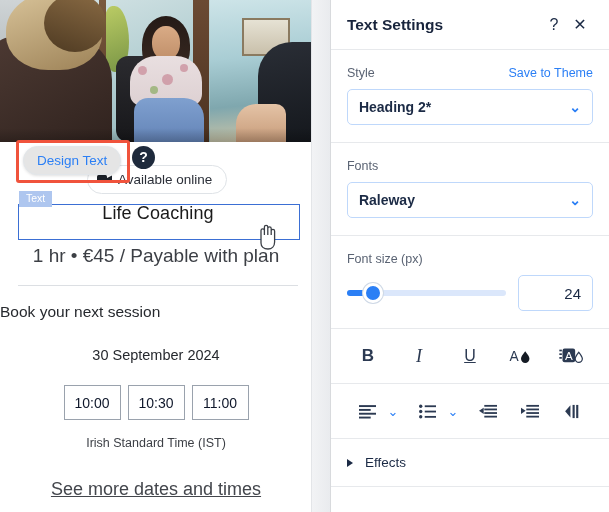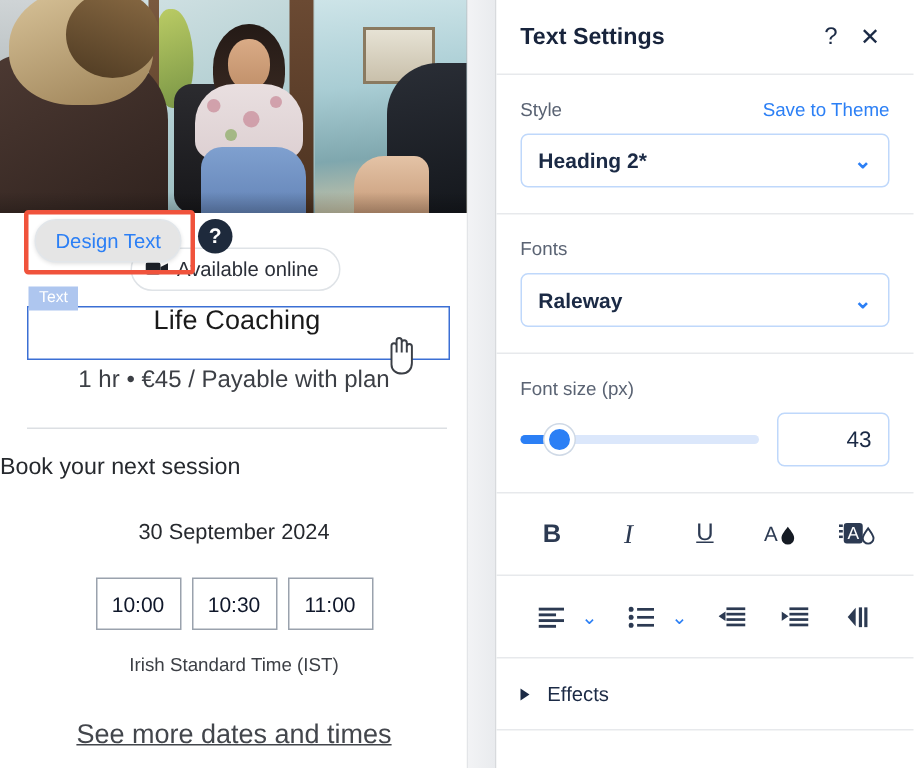--- a/index.html
+++ b/index.html
@@ -73,21 +73,21 @@
   .text-tag{position:absolute;left:19px;top:191px;background:#aec6ef;color:#fff;
     font-size:10.5px;padding:2px 7px 3px;line-height:1;z-index:6;}
   .sel-box{position:absolute;left:18px;top:204px;width:280px;height:34px;
     border:1.6px solid #3b6fd4;background:transparent;z-index:3;}
   .title-txt{position:absolute;left:18px;top:204px;width:280px;height:18px;
     display:flex;align-items:center;justify-content:center;
     font-size:18px;color:#1a1a1a;letter-spacing:.1px;z-index:4;}
   .cursor-hand{position:absolute;left:253px;top:222px;width:24px;height:28px;z-index:9;}
 
   .meta{position:absolute;left:0;top:245px;width:312px;text-align:center;
-    font-size:16px;color:#3c3f45;}
+    font-size:19px;color:#3c3f45;}
   .hr1{position:absolute;left:18px;top:285px;width:280px;height:1px;background:#dcdfe3;}
   .book{position:absolute;left:0;top:303px;width:312px;font-size:15.5px;color:#26292e;}
   .date{position:absolute;left:0;top:347px;width:312px;text-align:center;font-size:14.5px;color:#26292e;}
   .slots{position:absolute;left:0;top:385px;width:312px;display:flex;justify-content:center;gap:7px;}
   .slot{width:55px;height:33px;border:1px solid #9aa2ad;display:flex;align-items:center;
     justify-content:center;font-size:14px;color:#0f172a;}
   .tz{position:absolute;left:0;top:436px;width:312px;text-align:center;font-size:12.5px;color:#3c3f45;}
   .morelink{position:absolute;left:0;top:479px;width:312px;text-align:center;font-size:18px;
     color:#43464c;text-decoration:underline;}
 
@@ -239,21 +239,21 @@
       <div class="lbl-row">
         <span class="lbl">Font size (px)</span>
       </div>
       <div class="size-row">
         <div class="slider">
           <div class="track"></div>
           <div class="fill"></div>
           <div class="thumb"></div>
         </div>
         <div class="numbox">
-          <span>43</span>
+          <span>24</span>
         </div>
       </div>
     </div>
     <div class="divider"></div>
 
     <div class="tbrow">
       <div class="tbtn" style="font-weight:bold;font-size:17px;">B</div>
       <div class="tbtn serif" style="font-style:italic;font-size:18px;">I</div>
       <div class="tbtn" style="text-decoration:underline;font-size:16px;">U</div>
       <div class="tbtn">

